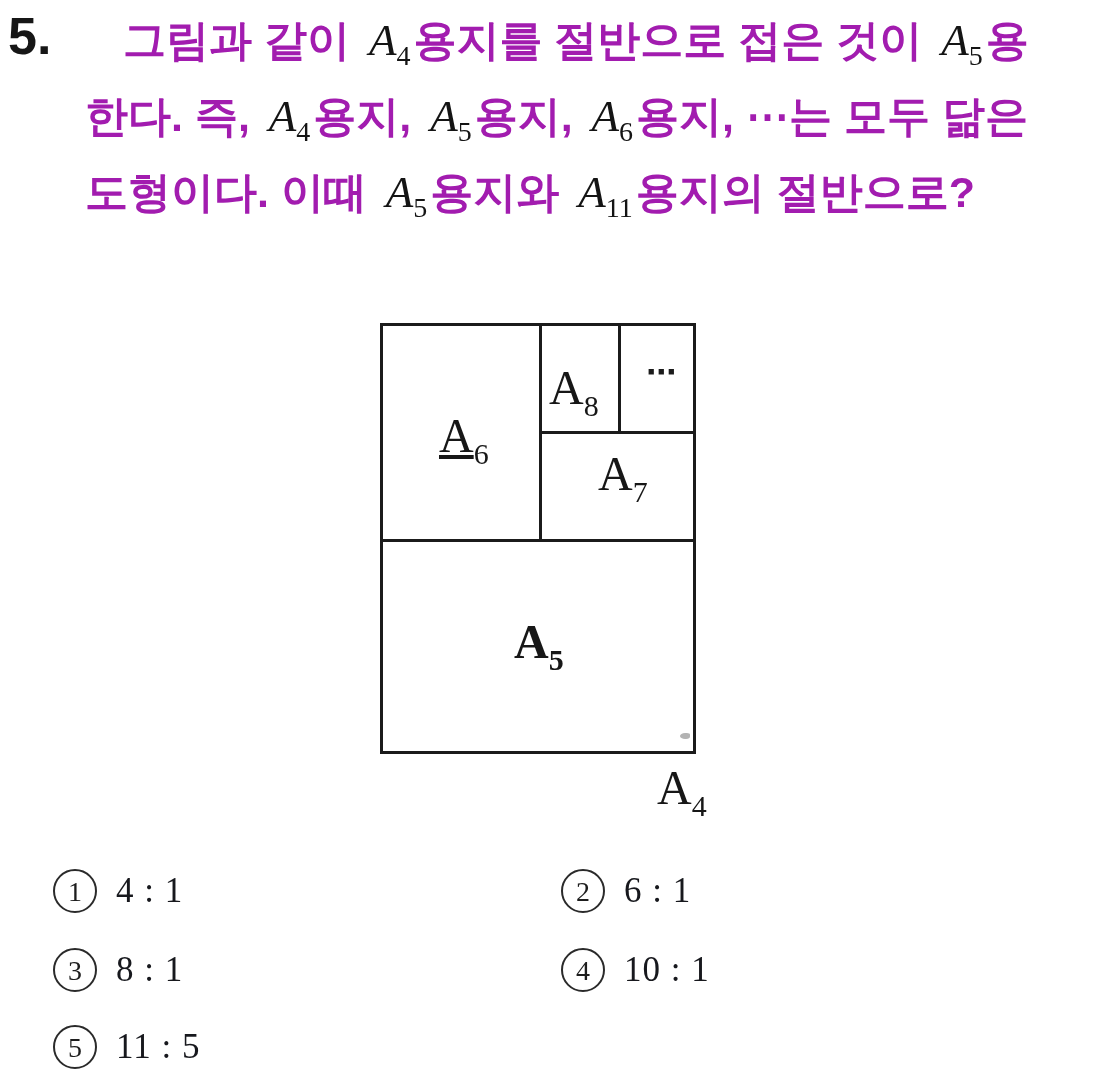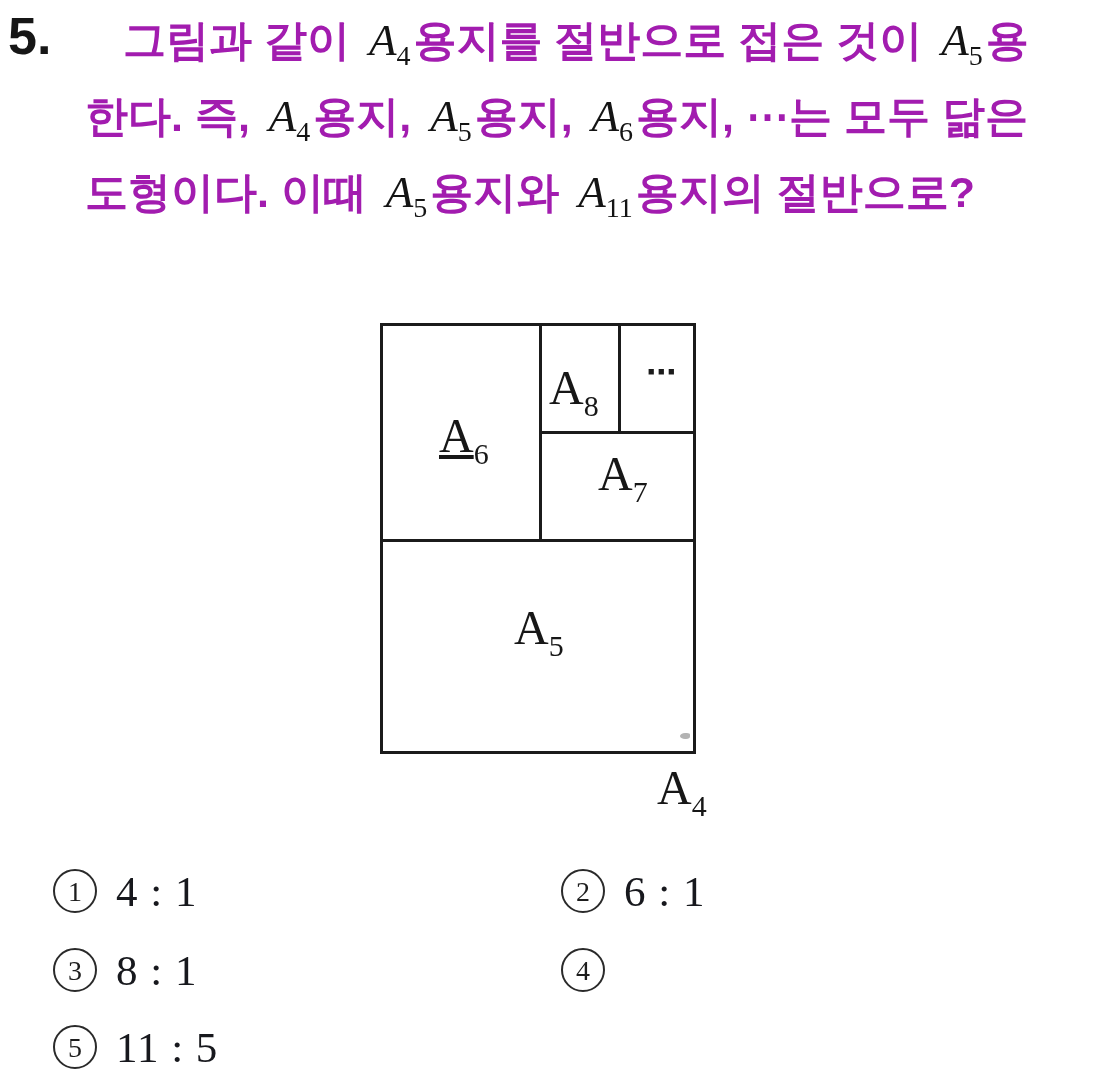--- a/index.html
+++ b/index.html
@@ -48,21 +48,21 @@
   .vline-a8   { left:235px; top:0;     width:3px;   height:108px; }
 
   .dlabel {
     position:absolute; white-space:nowrap; color:#171717;
     font-family:"Liberation Serif", serif; font-size:48px; line-height:48px;
   }
   .dsub { font-family:"Liberation Serif", serif; font-size:30px; vertical-align:-12px; }
   .dlabel-a6 { left:56px;  top:86px;text-decoration:underline; }
   .dlabel-a8 { left:166px; top:26px;margin-top:12px; }
   .dlabel-a7 { left:207px; top:124px;margin-left:8px; }
-  .dlabel-a5 { left:131px; top:278px; }
+  .dlabel-a5 { left:131px; top:292px;font-weight:bold; }
   .dlabel-a4 { left:274px; top:438px; }
   .ddots {
     position:absolute; left:248px; top:28px; width:62px;
     text-align:center; font-family:"DejaVu Sans", sans-serif;
     font-weight:700; font-size:30px; color:#1b1b1b; letter-spacing:2px;
   }
   .smudge {
     position:absolute; left:297px; top:407px; width:10px; height:6px;
     background:#8a8a8a; opacity:.65; border-radius:50% 30% 40% 50%;
   }
@@ -74,21 +74,21 @@
   }
   .cnum {
     width:44px; height:44px; flex:0 0 44px;
     border:2.5px solid #2a2a2a; border-radius:50%;
     display:flex; align-items:center; justify-content:center;
     font-family:"Liberation Serif", serif; font-size:28px; color:#1d1d1d;
     padding-top:1px;
   }
   .cratio {
     margin-left:19px;
-    font-family:"Liberation Serif", serif; font-size:43px; color:#17181d;
+    font-family:"Liberation Serif", serif; font-size:35px; color:#17181d;
     letter-spacing:1px; white-space:nowrap;
   }
   .choice-1 { left:53px;  top:868px; }
   .choice-2 { left:561px; top:868px; }
   .choice-3 { left:53px;  top:947px; }
   .choice-4 { left:561px; top:947px; }
   .choice-5 { left:53px;  top:1024px; }
 </style>
 </head>
 <body>
@@ -126,19 +126,20 @@
   <div class="choice choice-2">
     <span class="cnum">2</span>
     <span class="cratio">6 : 1</span>
   </div>
   <div class="choice choice-3">
     <span class="cnum">3</span>
     <span class="cratio">8 : 1</span>
   </div>
   <div class="choice choice-4">
     <span class="cnum">4</span>
+    <span class="cratio">10 : 1</span>
   </div>
   <div class="choice choice-5">
     <span class="cnum">5</span>
     <span class="cratio">11 : 5</span>
   </div>
 
 </div>
 
 </body></html>

